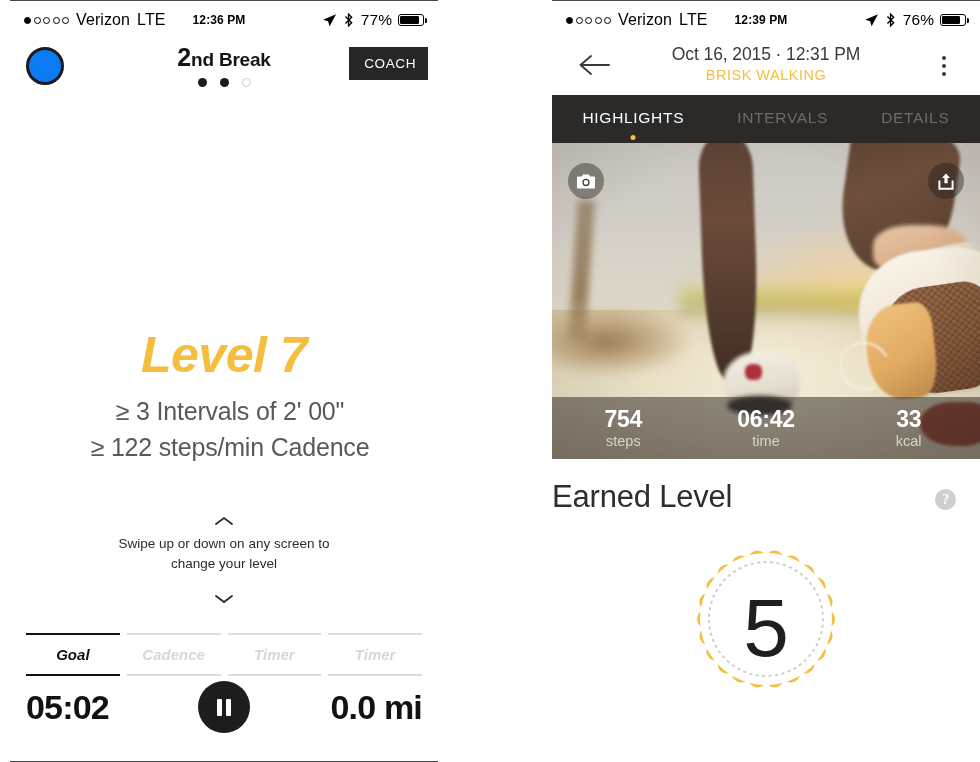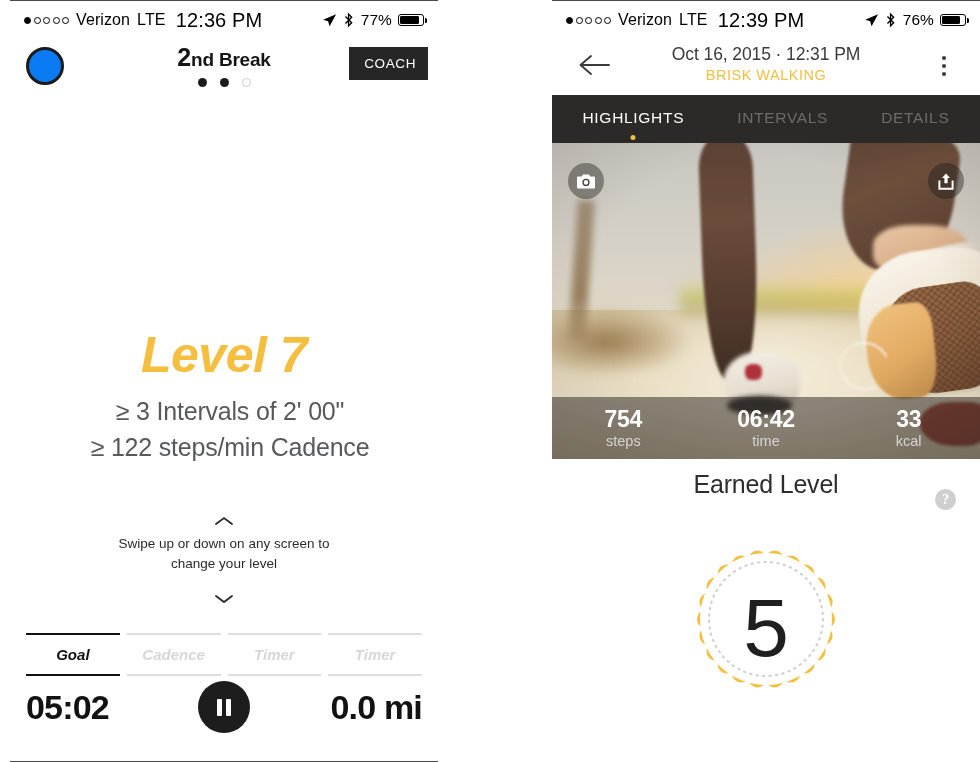--- a/index.html
+++ b/index.html
@@ -60,22 +60,22 @@
     width: 7px; height: 7px;
     border-radius: 50%;
     border: 1.3px solid #000;
     box-sizing: border-box;
   }
   .sdot.filled { background: #000; }
   .sb-carrier { font-size: 16px; }
   .sb-net { font-size: 16px; }
   .sb-center {
     flex: 0 0 auto;
-    font-weight: normal;
-    font-size: 20px;
+    font-weight: bold;
+    font-size: 12px;
     text-align: center;
     margin-left: -10px;
   }
   .sb-right {
     flex: 1 1 0;
     display: flex;
     align-items: center;
     justify-content: flex-end;
     gap: 6px;
     font-size: 15.5px;
@@ -537,24 +537,23 @@
     margin-top: 1px;
   }
 
   
   .earned {
     position: relative;
     height: 250px;
     background: #ffffff;
   }
   .earned-title {
-    text-align: center;
-    font-size: 25px;
+    font-size: 31px;
     color: #2d2d2d;
-    padding-top: 11px;
+    padding-top: 20px;
     letter-spacing: -0.2px;
   }
   .help-icon {
     position: absolute;
     right: 24px; top: 30px;
     width: 21px; height: 21px;
     border-radius: 50%;
     background: #cfcfcf;
     color: #ffffff;
     font-size: 14.5px;

